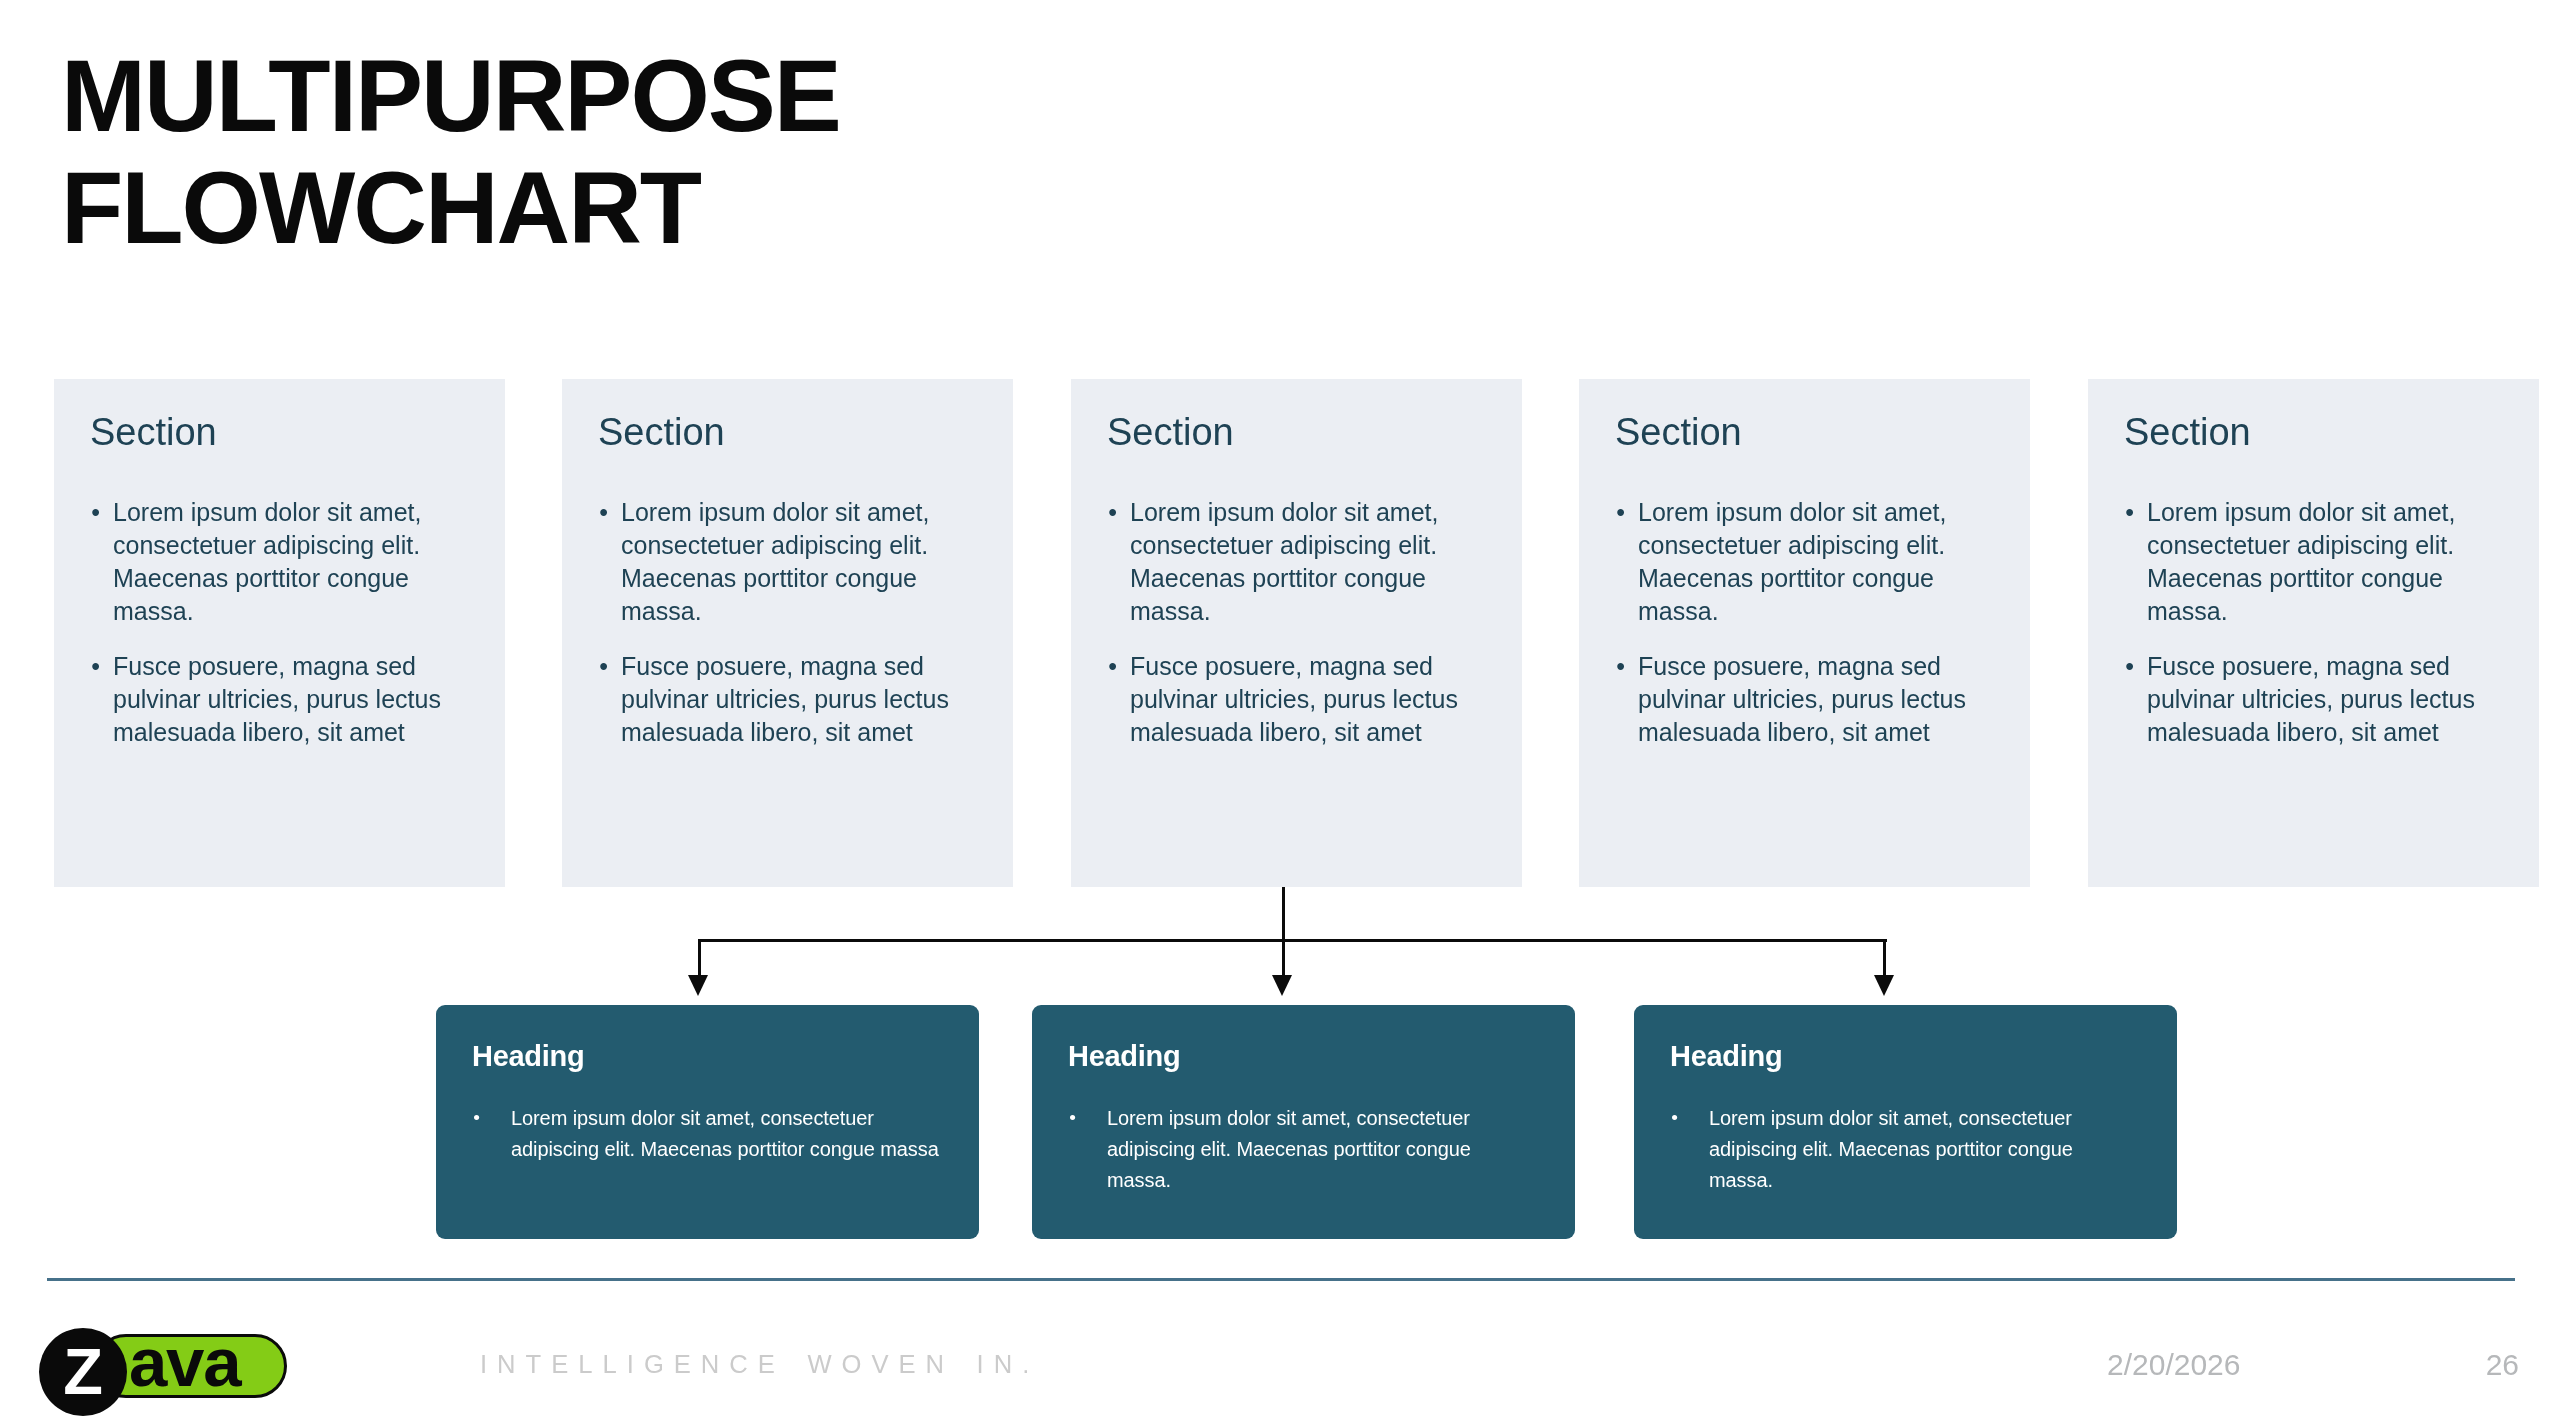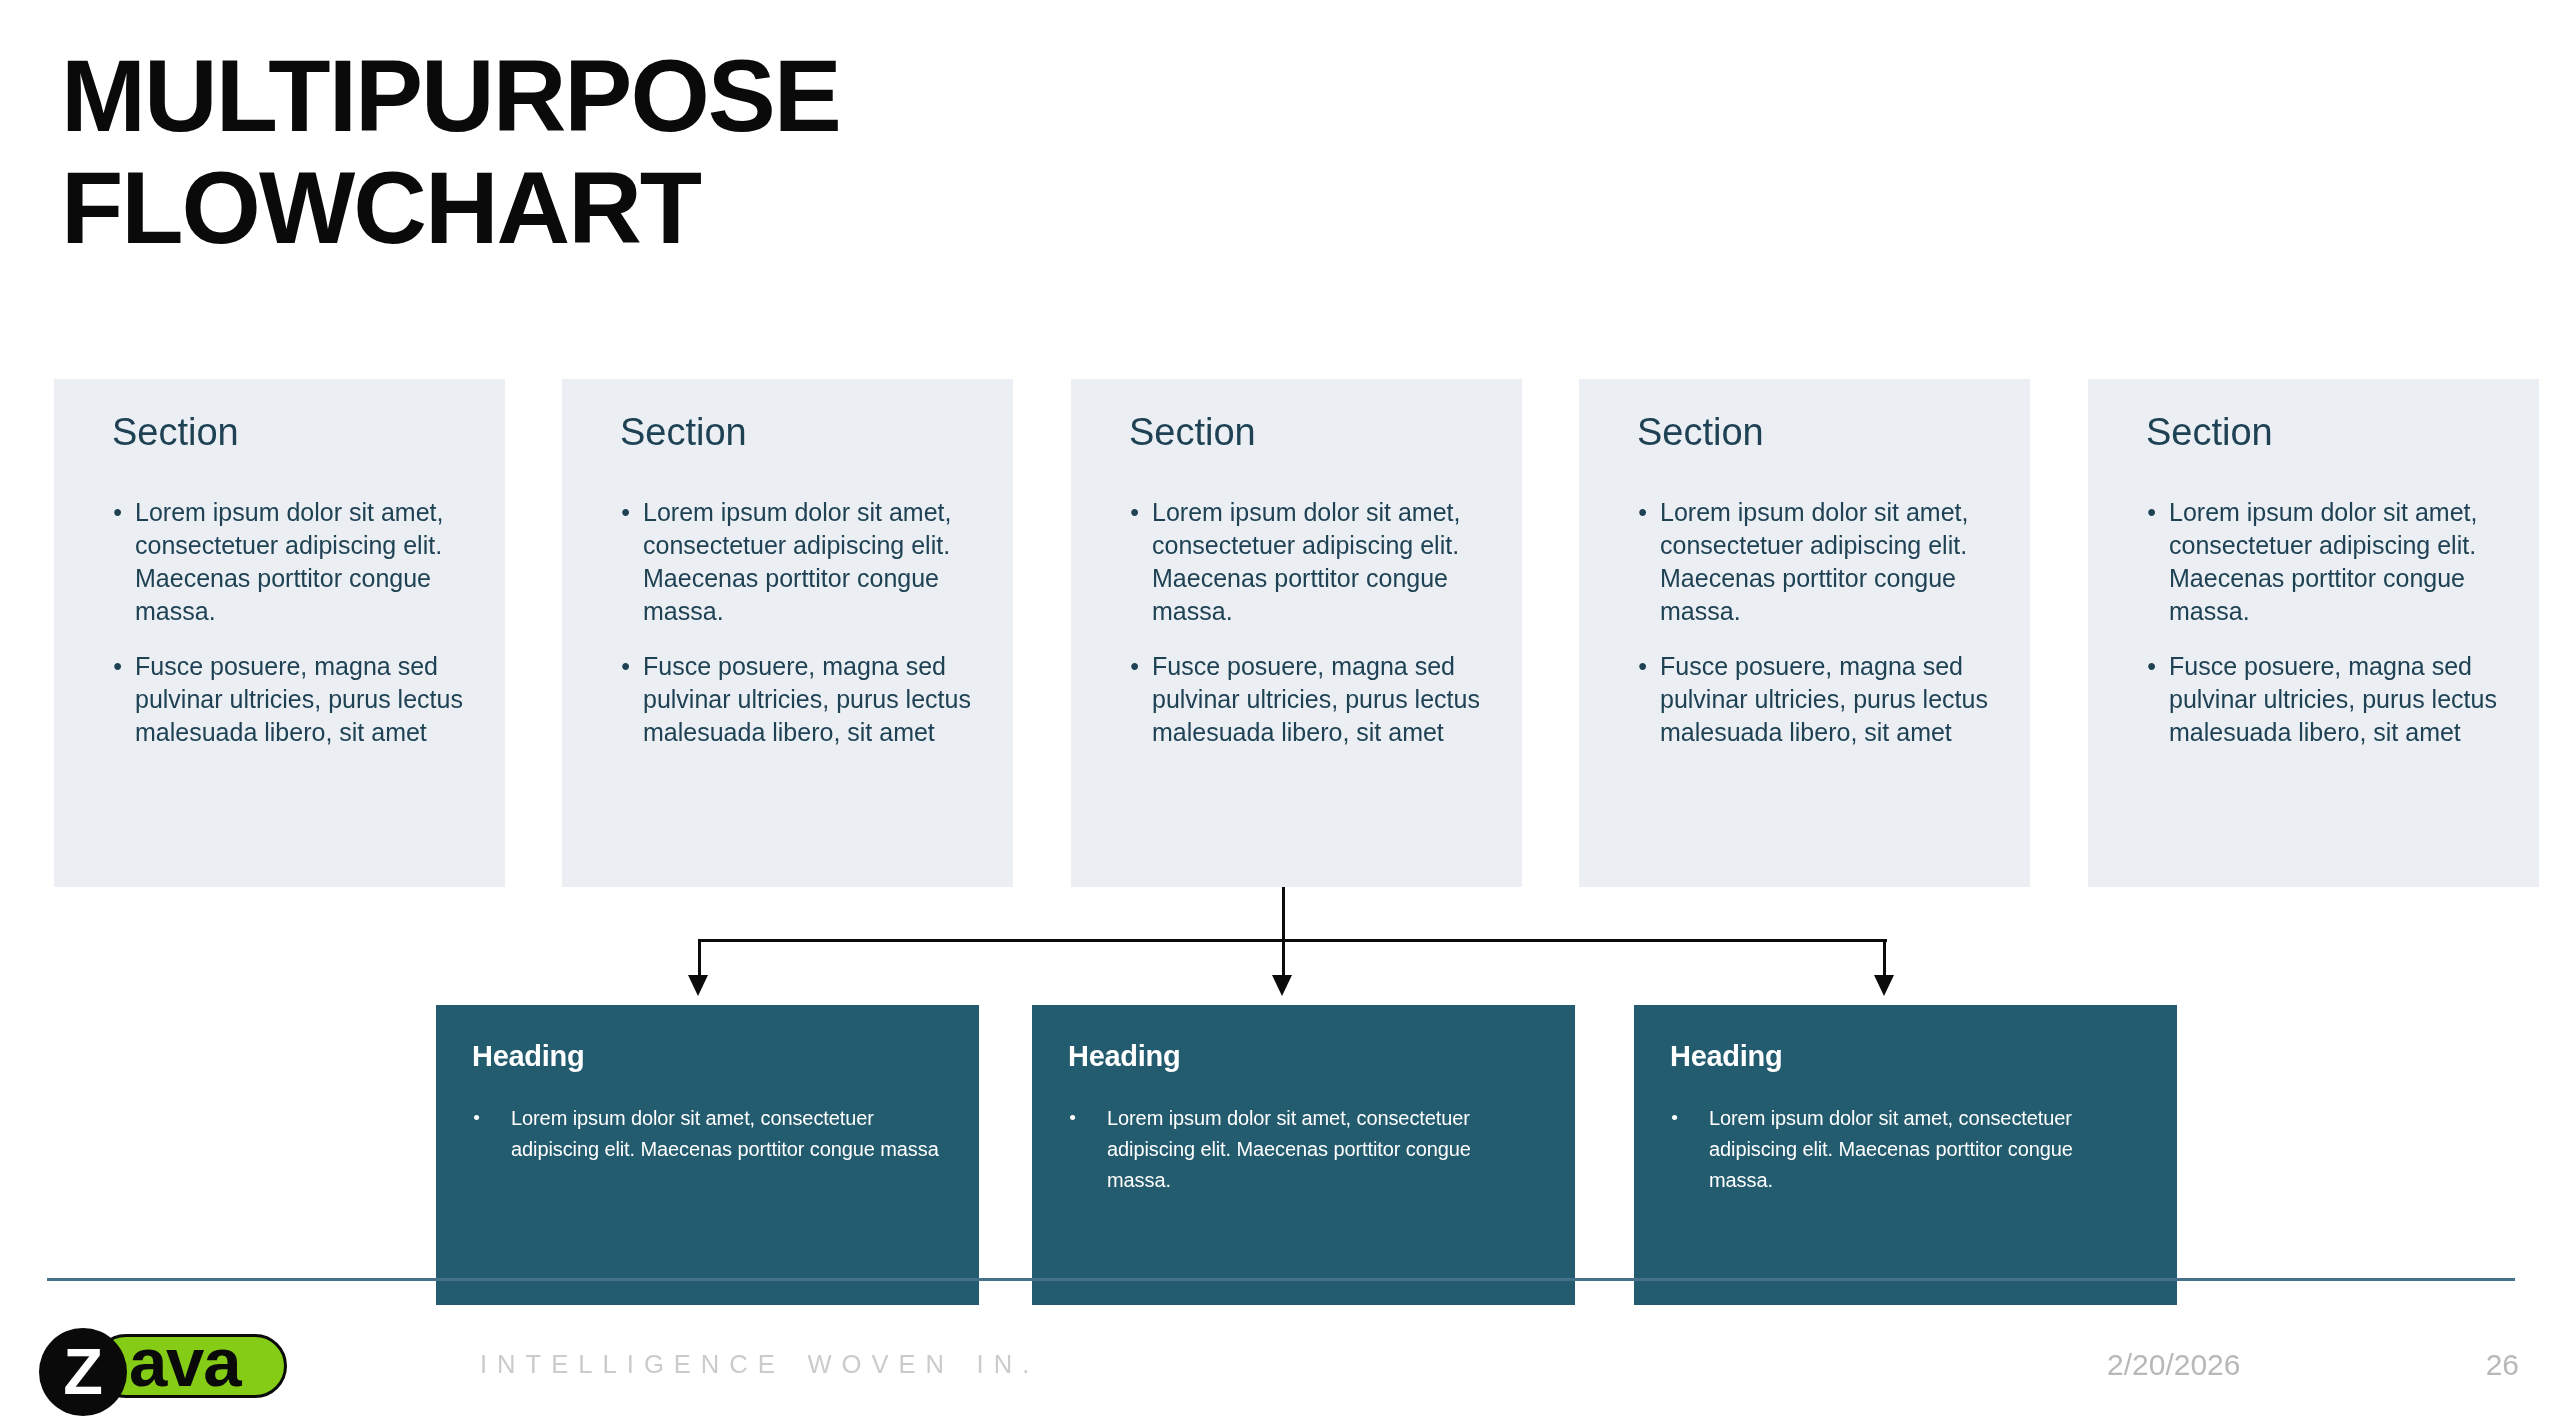--- a/index.html
+++ b/index.html
@@ -16,21 +16,21 @@
     position:absolute;left:61px;top:40px;
     font-size:102px;line-height:1.10;font-weight:900;
     letter-spacing:-2px;color:var(--title-color,#0a0a0a);
   }
 
   
   .section-box{
     position:absolute;top:379px;width:451px;height:508px;
     background:var(--section-bg,#EBEEF3);
     box-sizing:border-box;
-    padding:32px 27px 0 58px;
+    padding:32px 27px 0 36px;
   }
   .sec-1{left:54px;} .sec-2{left:562px;} .sec-3{left:1071px;}
   .sec-4{left:1579px;} .sec-5{left:2088px;}
   .section-title{
     font-size:38px;font-weight:400;color:var(--section-text,#1E4254);
     margin:0 0 42px 0;
   }
   .section-list{list-style:none;margin:0;padding:0;}
   .section-list li{
     position:relative;
@@ -54,25 +54,26 @@
   .arrowhead{
     position:absolute;top:975px;width:0;height:0;
     border-left:10.8px solid transparent;
     border-right:10.8px solid transparent;
     border-top:21.6px solid var(--arrow-color,#0b0b0b);
   }
   .ah-left{left:688px;} .ah-mid{left:1272px;} .ah-right{left:1874px;}
 
   
   .card{
-    position:absolute;top:1005px;width:543px;height:300px;
+    position:absolute;top:1005px;width:543px;height:234px;
     background:var(--card-bg,#235B6F);
     box-sizing:border-box;
     padding:35px 40px 8px 36px;
     color:var(--card-text,#ffffff);
+    border-radius:9px;
   }
   .card-1{left:436px;} .card-2{left:1032px;} .card-3{left:1634px;}
   .card-title{
     font-size:29px;font-weight:700;margin:0 0 30px 0;
     letter-spacing:-0.3px;
   }
   .card-list{list-style:none;margin:0;padding:0;}
   .card-list li{
     position:relative;
     padding-left:39px;

